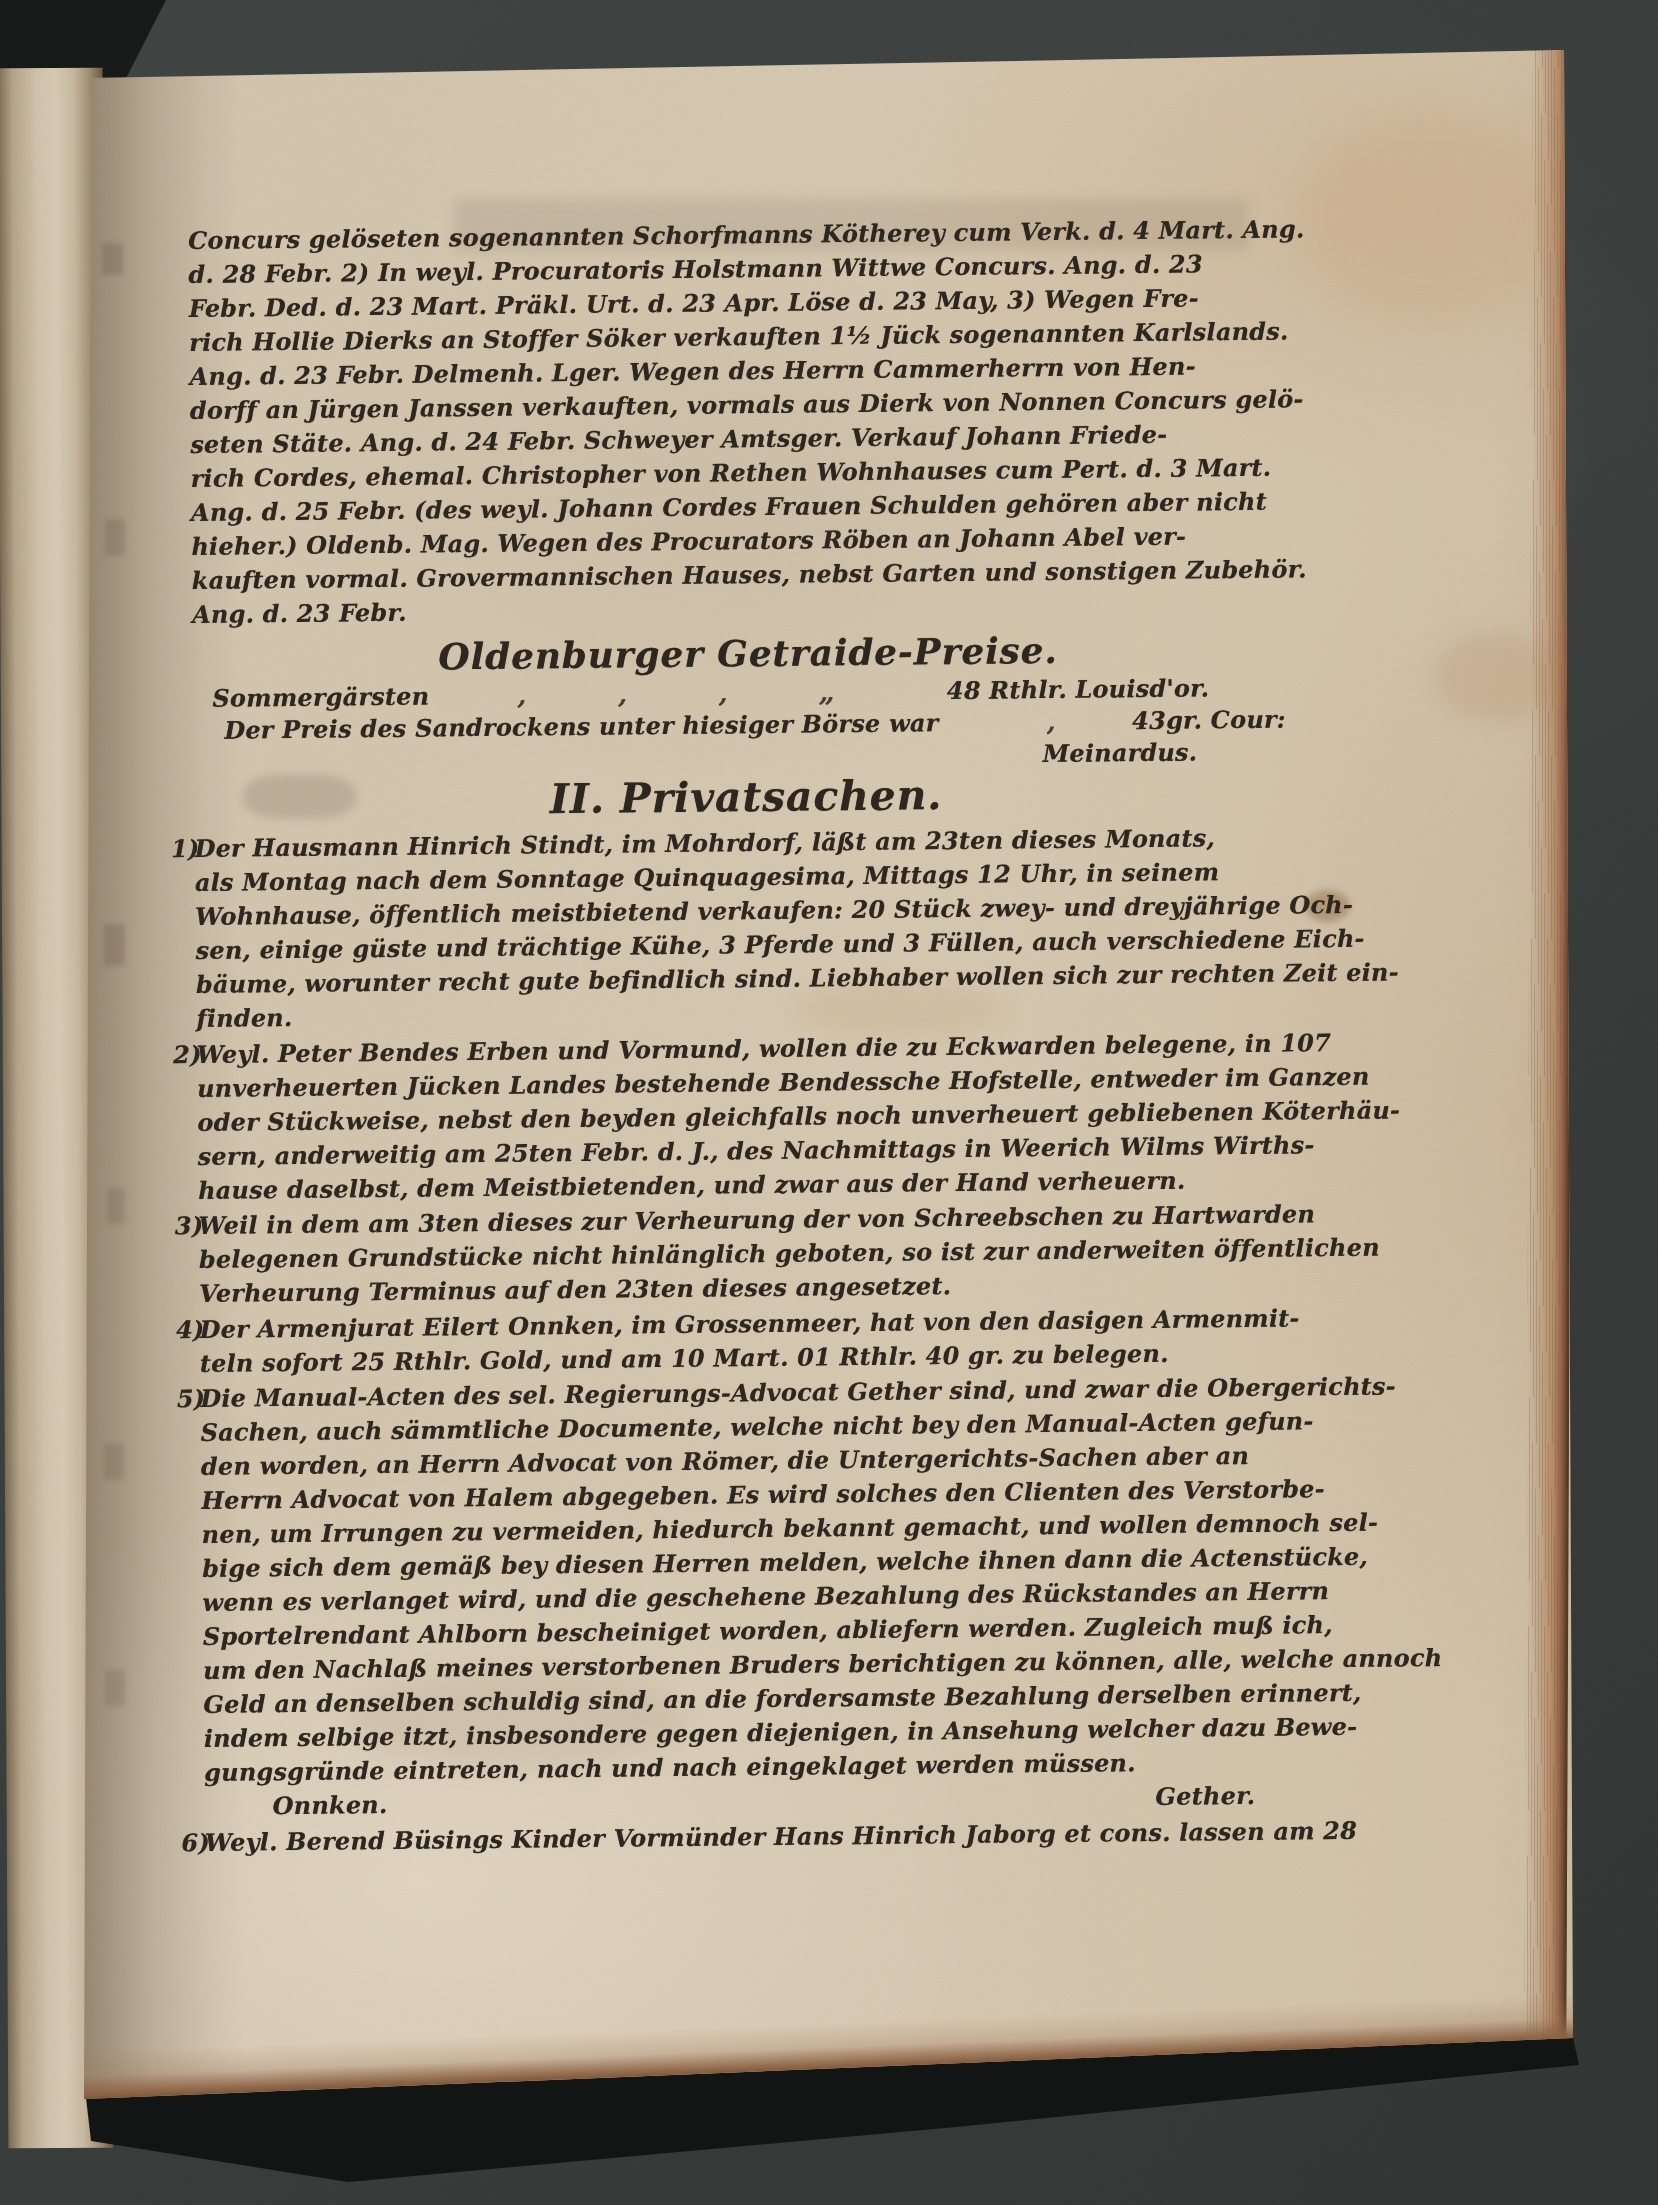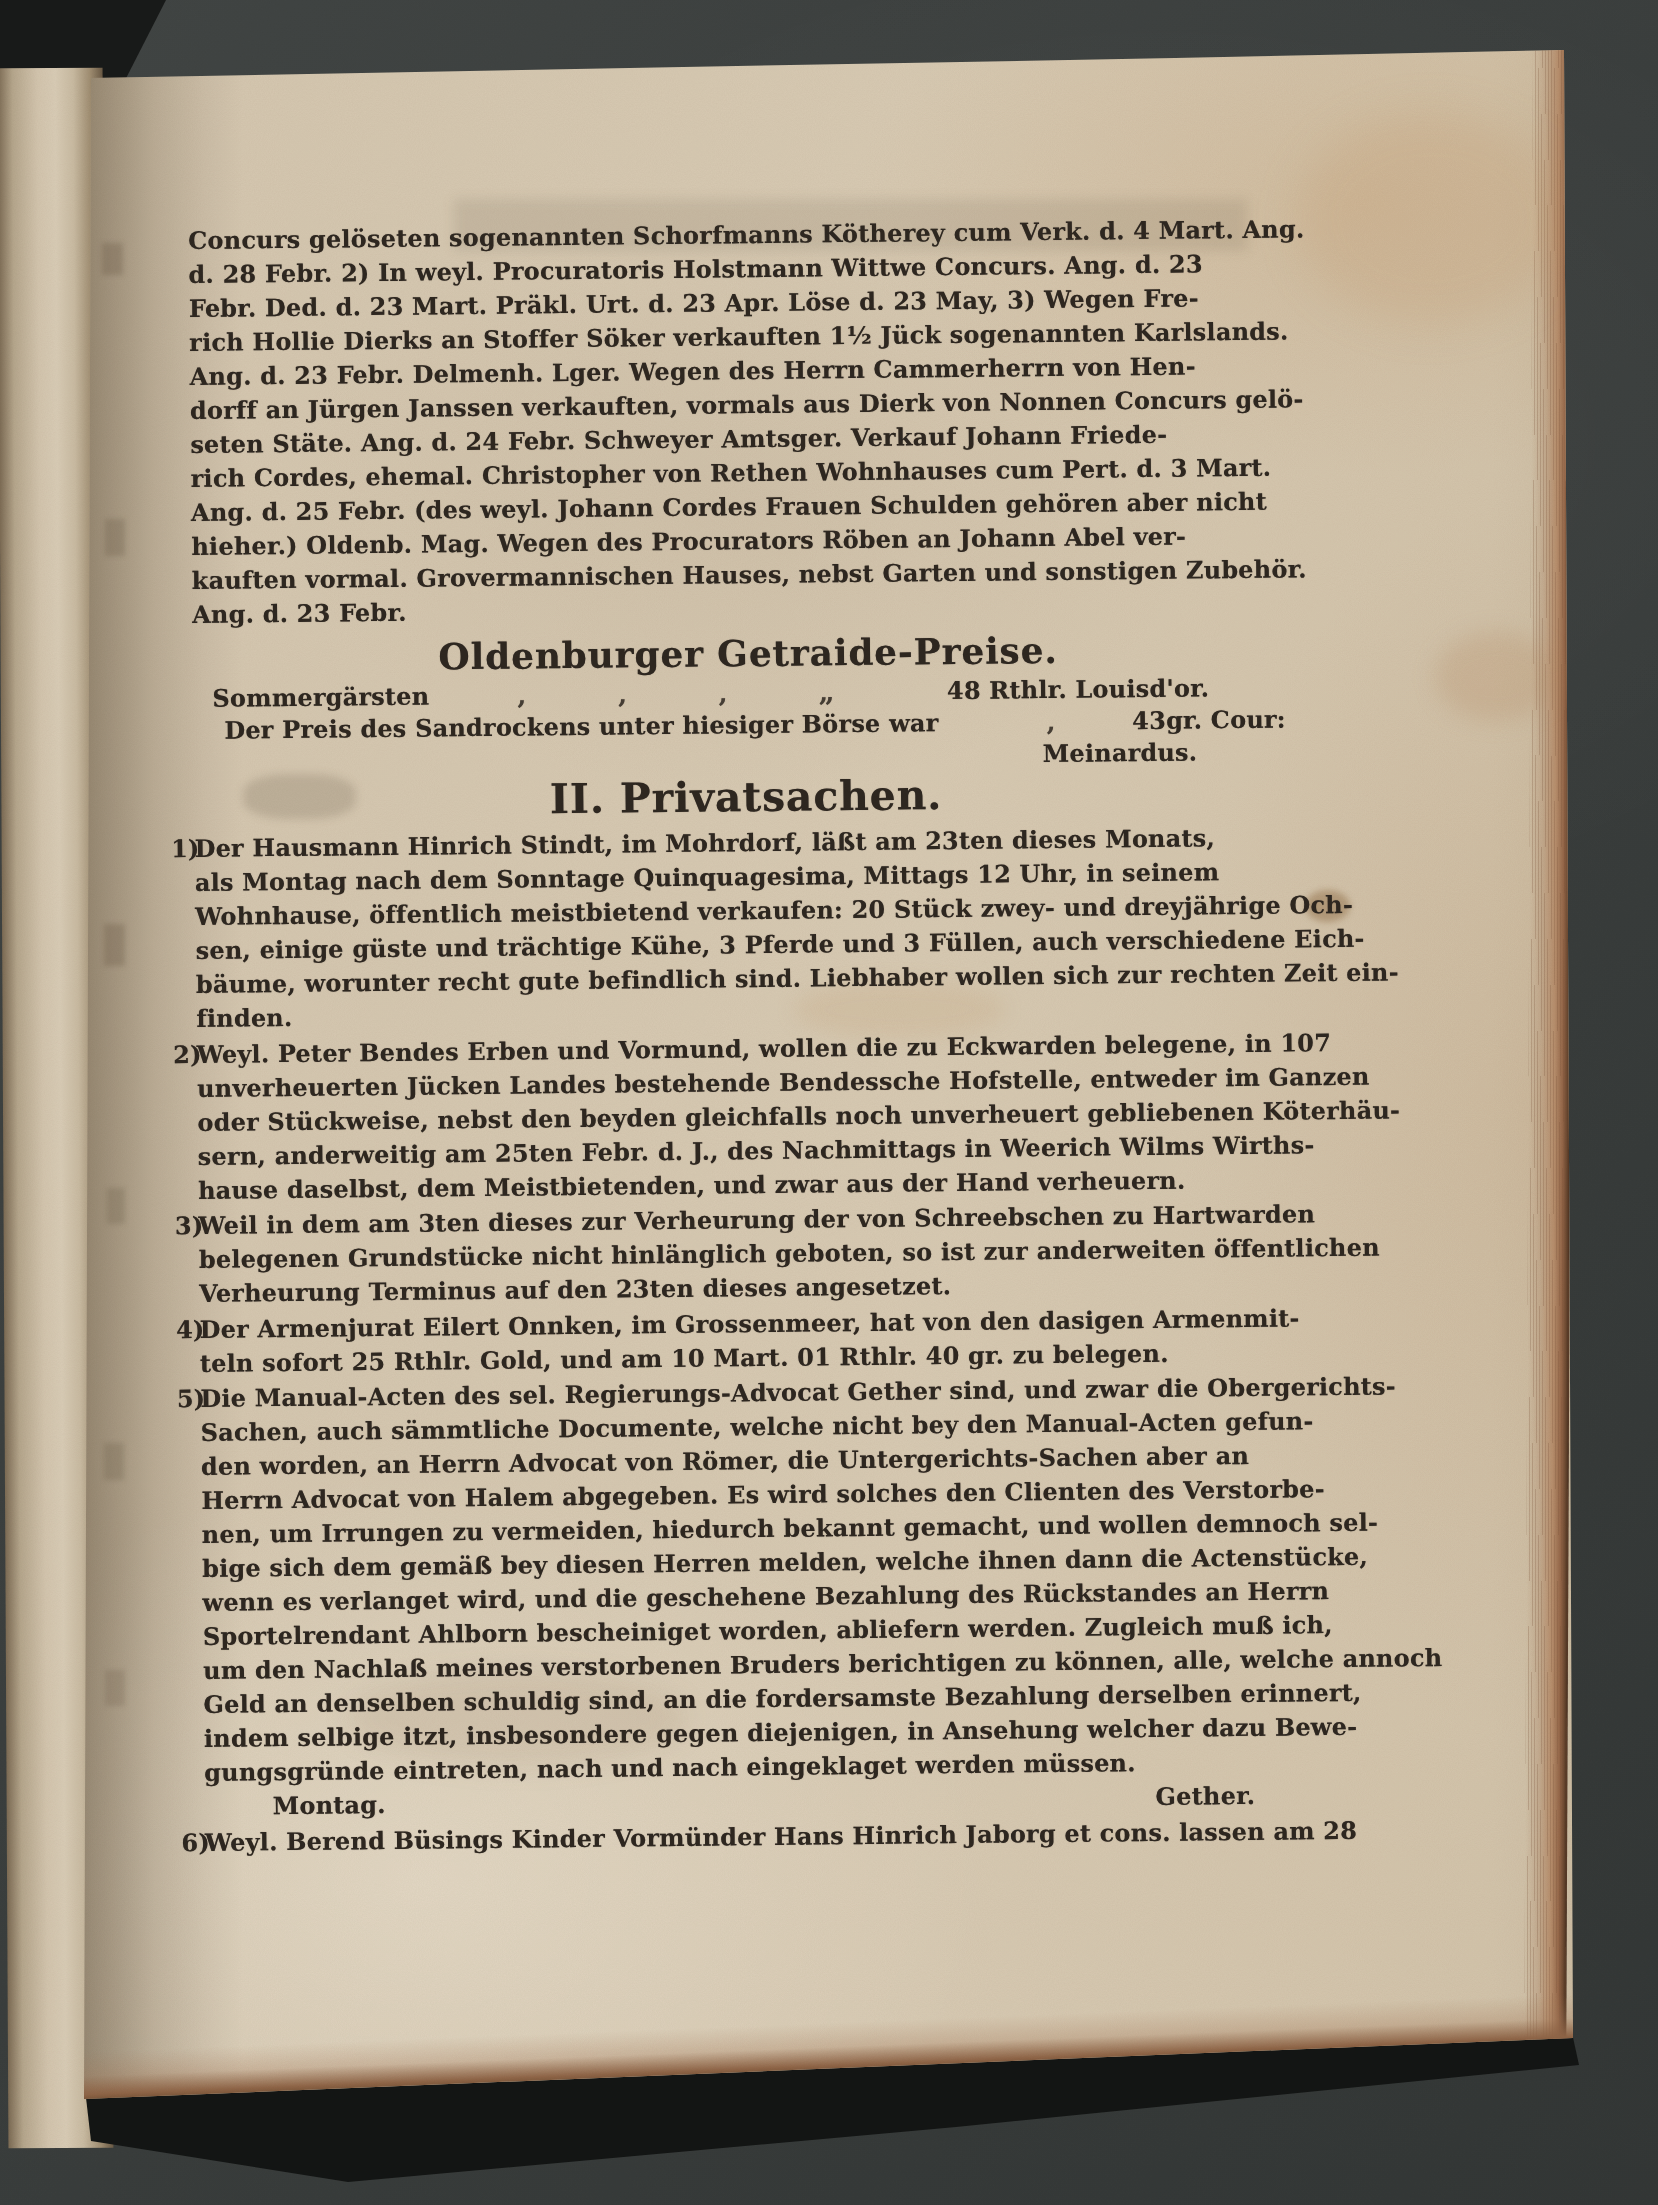--- a/index.html
+++ b/index.html
@@ -40,20 +40,21 @@
     clip-path:polygon(91px 78px, 1175px 58px, 1564px 50px,
                       1573px 2038px, 84px 2099px);
     background:
       radial-gradient(729px 389px at 1362px 203px, rgba(196,154,106,0.20), transparent 70%),
       radial-gradient(502px 892px at 1532px 1118px, rgba(178,138,98,0.16), transparent 70%),
       radial-gradient(810px 584px at 421px 1880px, rgba(255,250,238,0.30), transparent 70%),
       radial-gradient(665px 421px at 746px 502px, rgba(118,98,68,0.08), transparent 70%),
       linear-gradient(to right,
         #b2a085 0px, #c9bba2 89px, #d5c7b0 203px, #d8cab3 55%,
         #d3c4ab 90%, #c8b79c 100%);
+    font-style: italic;
   }
   .spine-shade{
     position:absolute;left:81px;top:47px;width:162px;height:2063px;
     background:linear-gradient(to right,
       rgba(74,58,40,0.42), rgba(74,58,40,0.16) 45%, rgba(74,58,40,0) 100%);
   }
   .right-stack{
     position:absolute;left:1533px;top:45px;width:42px;height:2002px;
     transform:rotate(0.25deg);transform-origin:top left;
     background:
@@ -262,21 +263,21 @@
               <div class="line">Geld an denselben schuldig sind, an die fordersamste Bezahlung derselben erinnert,</div>
 
               <div class="line">indem selbige itzt, insbesondere gegen diejenigen, in Ansehung welcher dazu Bewe-</div>
 
               <div class="line">gungsgründe eintreten, nach und nach eingeklaget werden müssen.</div>
             </div>
         </div>
       </div>
 
     <div class="closing">
-      <span class="closing-left">Montag.</span>
+      <span class="closing-left">Onnken.</span>
       <span class="closing-right">Gether.</span>
     </div>
 
     <div class="items">
 
         <div class="item">
           <span class="item-num">6)</span>
           <div class="item-lines">
 
               <div class="line">Weyl. Berend Büsings Kinder Vormünder Hans Hinrich Jaborg et cons. lassen am 28</div>

